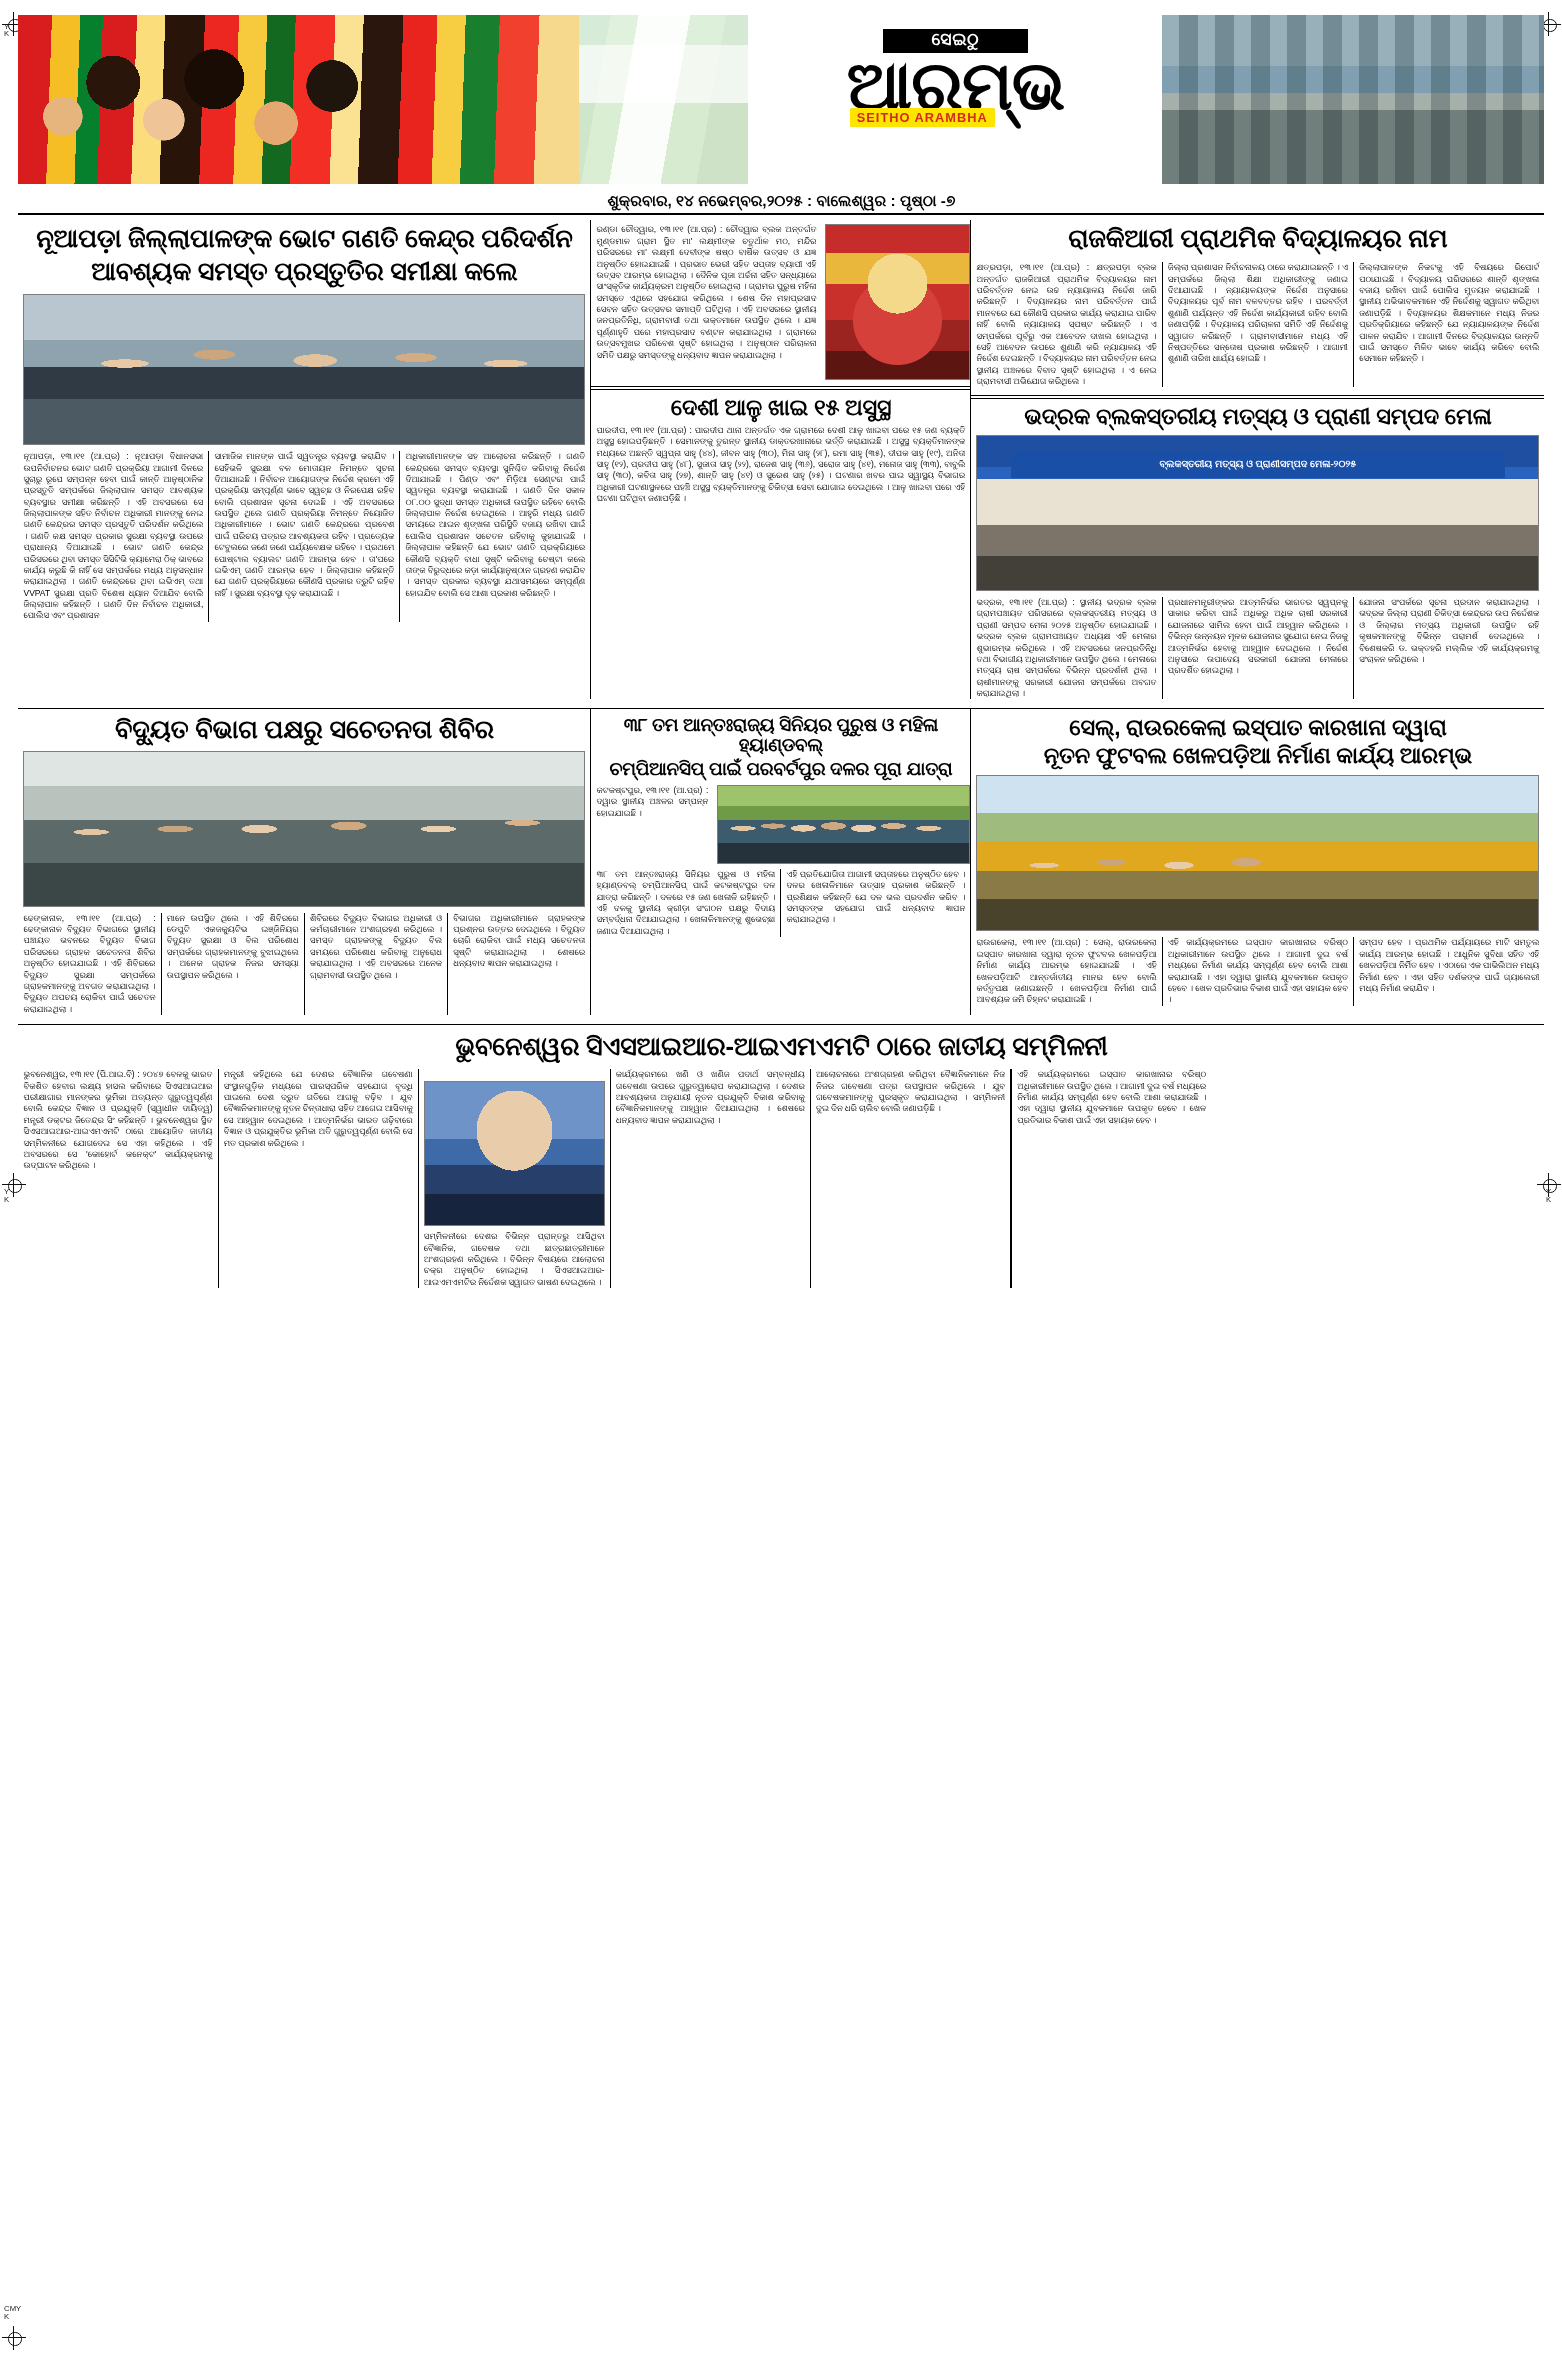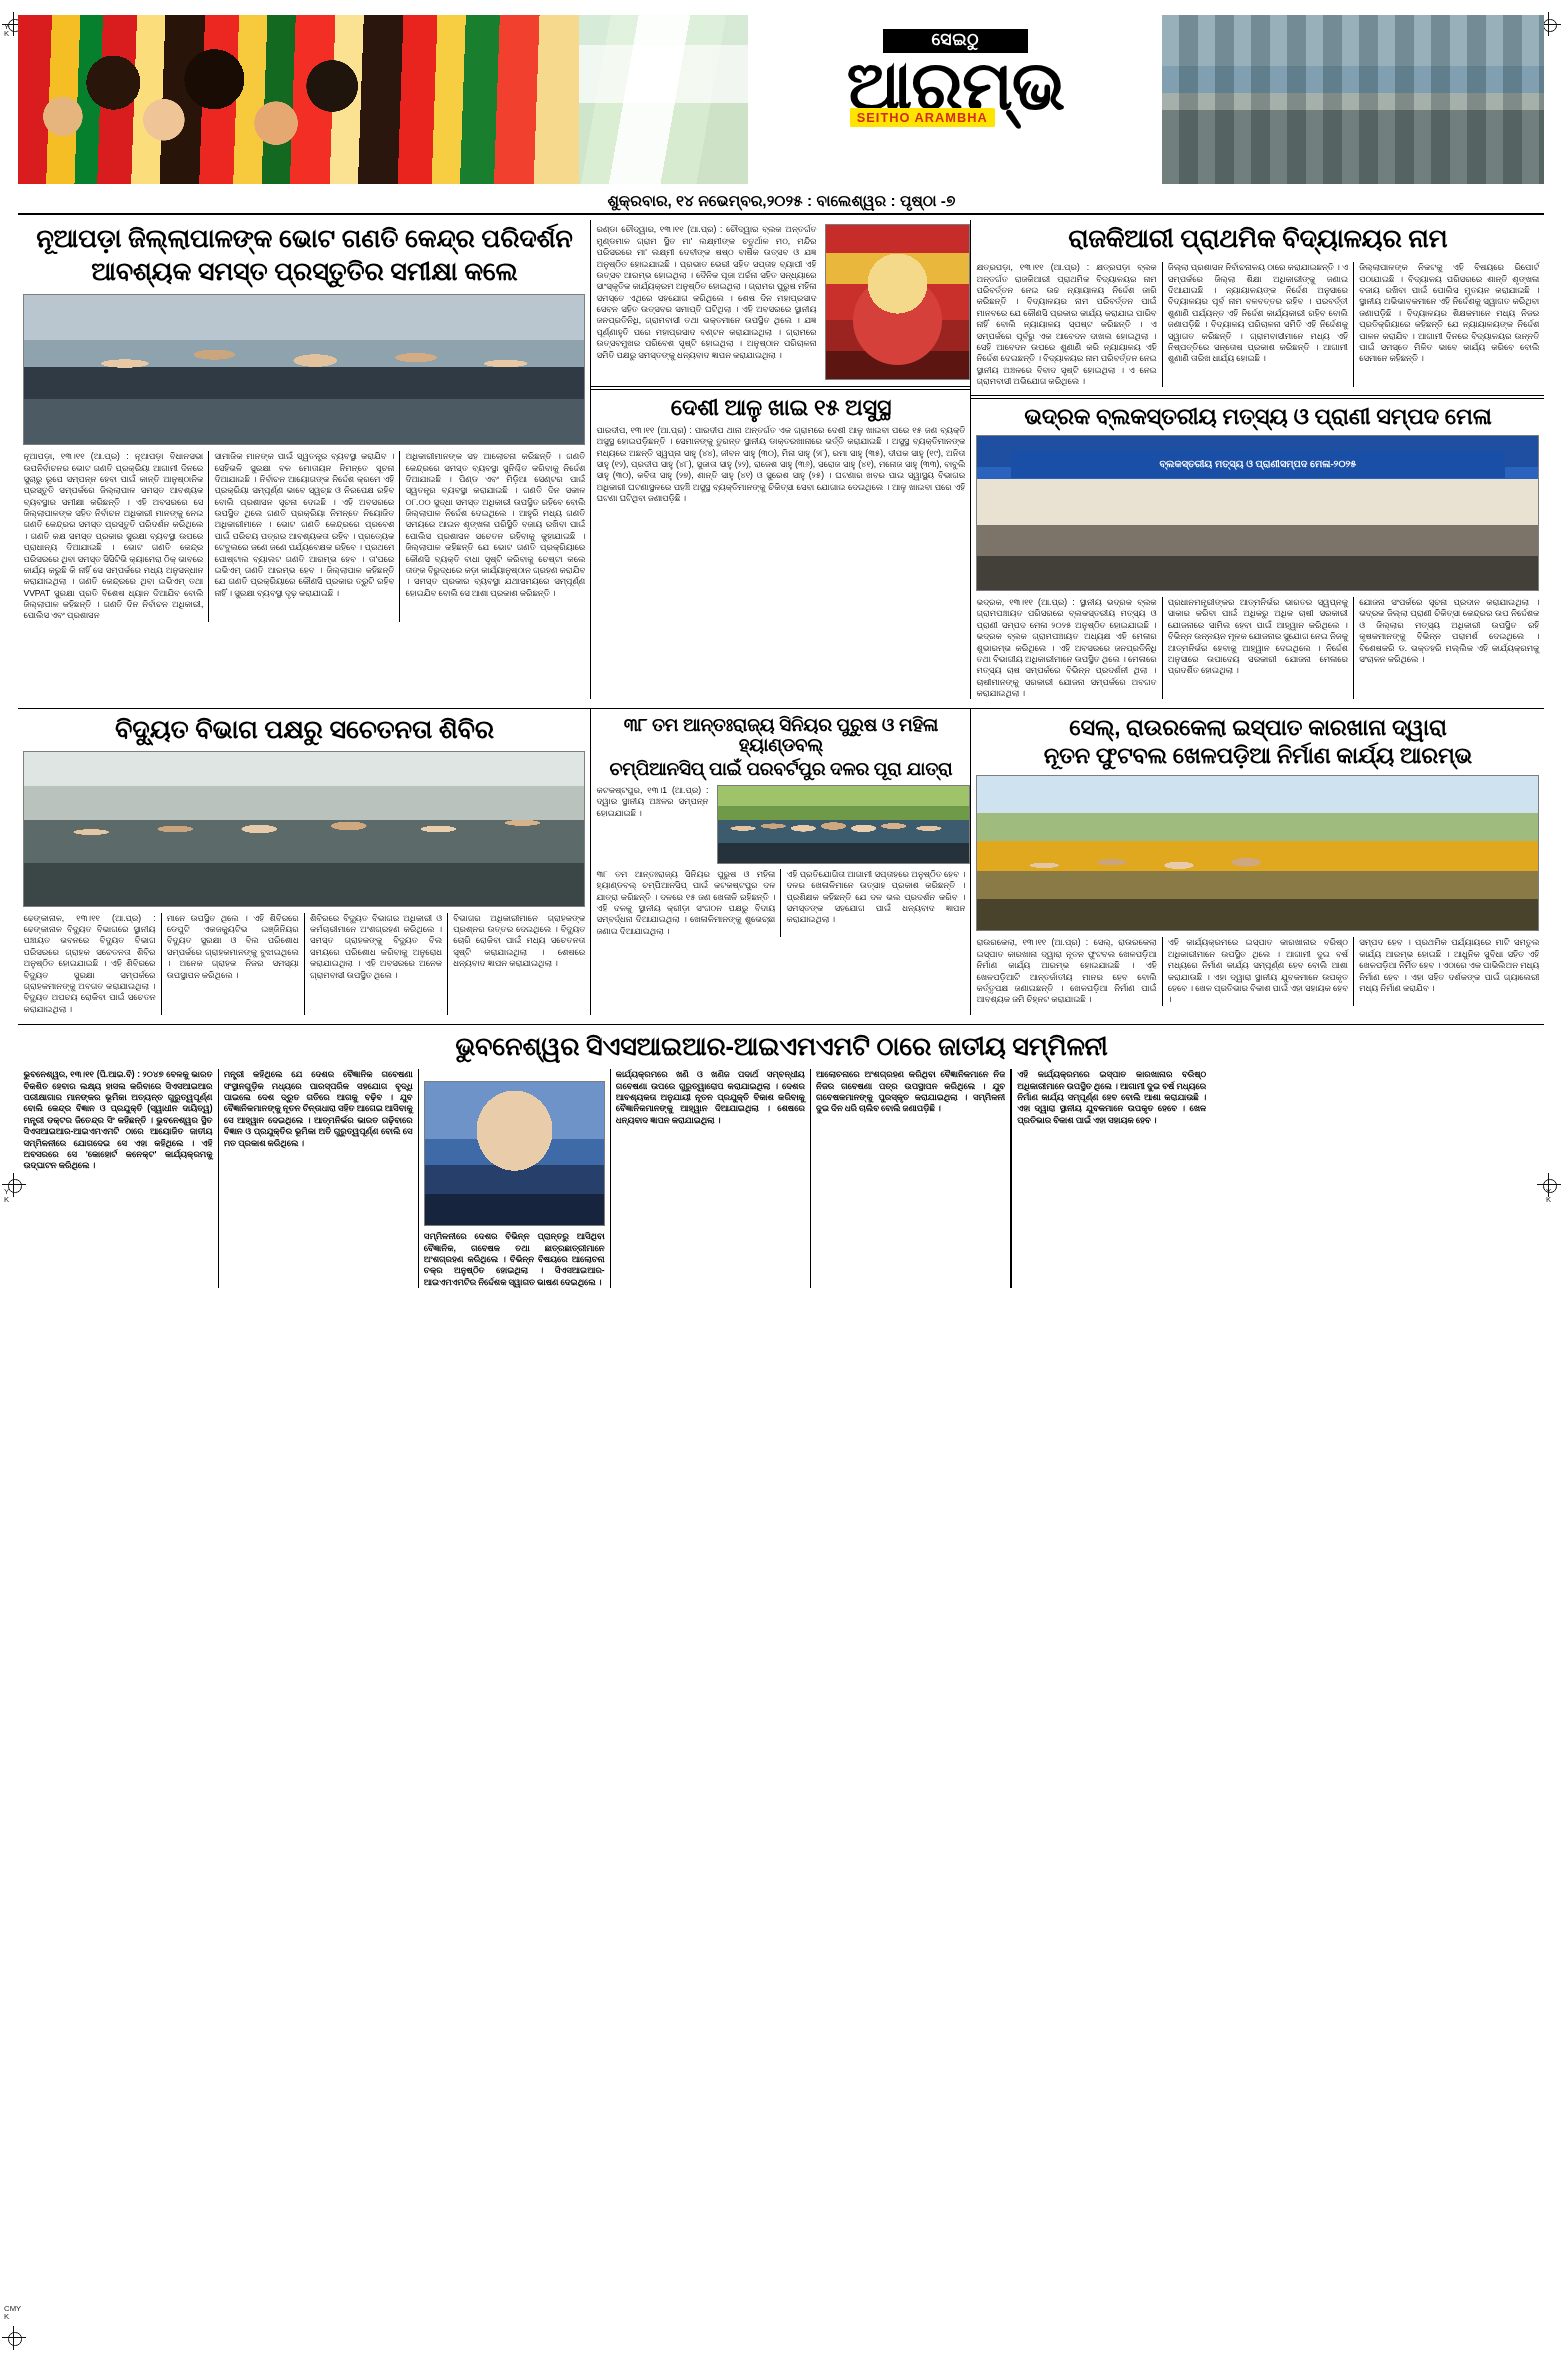--- a/index.html
+++ b/index.html
@@ -327,21 +327,21 @@
         </div>
       </div>
 
       <div class="vrule"></div>
 
       <div style="width:379px;">
         <div class="rule-thin" style="margin-bottom:6.1px;"></div>
         <div class="hl hl-md">୩୮ ତମ ଆନ୍ତଃରାଜ୍ୟ ସିନିୟର ପୁରୁଷ ଓ ମହିଳା ହ୍ୟାଣ୍ଡବଲ୍</div>
         <div class="hl hl-md" style="margin-top:3.1px;">ଚମ୍ପିଆନସିପ୍ ପାଇଁ ପରବର୍ଟପୁର ଦଳର ପୂରା ଯାତ୍ରା</div>
         <div class="cols" style="margin-top:5.1px;">
-          <div class="colblock bodytext" style="width:112px;">କଟକଷ୍ଟପୁର, ୧୩।1 (ଆ.ପ୍ର) : ଦ୍ୱାର ସ୍ଥାନୀୟ ଅଞ୍ଚଳର ସମ୍ପନ୍ନ ହୋଇଯାଇଛି ।</div>
+          <div class="colblock bodytext" style="width:112px;">କଟକଷ୍ଟପୁର, ୧୩।୧୧ (ଆ.ପ୍ର) : ଦ୍ୱାର ସ୍ଥାନୀୟ ଅଞ୍ଚଳର ସମ୍ପନ୍ନ ହୋଇଯାଇଛି ।</div>
           <div class="ph ph-group" style="width:251px;height:77px;margin-left:3.1px;"></div>
         </div>
         <div class="cols" style="margin-top:5.1px;">
           <div class="colblock bodytext" style="width:185px;">୩୮ ତମ ଆନ୍ତଃରାଜ୍ୟ ସିନିୟର ପୁରୁଷ ଓ ମହିଳା ହ୍ୟାଣ୍ଡବଲ୍ ଚମ୍ପିଆନସିପ୍ ପାଇଁ କଟକଷ୍ଟପୁର ଦଳ ଯାତ୍ରା କରିଛନ୍ତି । ଦଳରେ ୧୫ ଜଣ ଖେଳାଳି ରହିଛନ୍ତି । ଏହି ଦଳକୁ ସ୍ଥାନୀୟ କ୍ରୀଡ଼ା ସଂଗଠନ ପକ୍ଷରୁ ବିଦାୟ ସମ୍ବର୍ଦ୍ଧନା ଦିଆଯାଇଥିଲା । ଖେଳାଳିମାନଙ୍କୁ ଶୁଭେଚ୍ଛା ଜଣାଇ ଦିଆଯାଇଥିଲା ।</div>
           <div class="vrule"></div>
           <div class="colblock bodytext" style="width:185px;">ଏହି ପ୍ରତିଯୋଗିତା ଆଗାମୀ ସପ୍ତାହରେ ଅନୁଷ୍ଠିତ ହେବ । ଦଳର ଖେଳାଳିମାନେ ଉତ୍ସାହ ପ୍ରକାଶ କରିଛନ୍ତି । ପ୍ରଶିକ୍ଷକ କହିଛନ୍ତି ଯେ ଦଳ ଭଲ ପ୍ରଦର୍ଶନ କରିବ । ସମସ୍ତଙ୍କ ସହଯୋଗ ପାଇଁ ଧନ୍ୟବାଦ ଜ୍ଞାପନ କରାଯାଇଥିଲା ।</div>
         </div>
       </div>
 
       <div class="vrule"></div>
@@ -357,21 +357,21 @@
           <div class="colblock bodytext" style="width:189px;">ଏହି କାର୍ଯ୍ୟକ୍ରମରେ ଇସ୍ପାତ କାରଖାନାର ବରିଷ୍ଠ ଅଧିକାରୀମାନେ ଉପସ୍ଥିତ ଥିଲେ । ଆଗାମୀ ଦୁଇ ବର୍ଷ ମଧ୍ୟରେ ନିର୍ମାଣ କାର୍ଯ୍ୟ ସମ୍ପୂର୍ଣ୍ଣ ହେବ ବୋଲି ଆଶା କରାଯାଉଛି । ଏହା ଦ୍ୱାରା ସ୍ଥାନୀୟ ଯୁବକମାନେ ଉପକୃତ ହେବେ । ଖେଳ ପ୍ରତିଭାର ବିକାଶ ପାଇଁ ଏହା ସହାୟକ ହେବ ।</div>
           <div class="vrule"></div>
           <div class="colblock bodytext" style="width:189px;">ସମ୍ପଦ ହେବ । ପ୍ରଥମିକ ପର୍ଯ୍ୟାୟରେ ମାଟି ସମତୁଲ କାର୍ଯ୍ୟ ଆରମ୍ଭ ହୋଇଛି । ଆଧୁନିକ ସୁବିଧା ସହିତ ଏହି ଖେଳପଡ଼ିଆ ନିର୍ମିତ ହେବ । ଏଠାରେ ଏକ ପାଭିଲିଅନ ମଧ୍ୟ ନିର୍ମାଣ ହେବ । ଏହା ସହିତ ଦର୍ଶକଙ୍କ ପାଇଁ ଗ୍ୟାଲେରୀ ମଧ୍ୟ ନିର୍ମାଣ କରାଯିବ ।</div>
         </div>
       </div>
     </div>
 
     <div style="margin-top:9.2px;">
       <div class="rule-thin" style="margin-bottom:7.2px;"></div>
       <div class="hl hl-xl">ଭୁବନେଶ୍ୱର ସିଏସଆଇଆର-ଆଇଏମଏମଟି ଠାରେ ଜାତୀୟ ସମ୍ମିଳନୀ</div>
-      <div class="cols" style="margin-top:8.2px;font-weight:bold;">
+      <div class="cols" style="margin-top:8.2px;">
         <div class="colblock bodytext" style="width:189px;">ଭୁବନେଶ୍ୱର, ୧୩।୧୧ (ପି.ଆଇ.ବି) : ୨୦୪୭ ବେଳକୁ ଭାରତ ବିକଶିତ ହେବାର ଲକ୍ଷ୍ୟ ହାସଲ କରିବାରେ ସିଏସଆଇଆର ପରୀକ୍ଷାଗାର ମାନଙ୍କର ଭୂମିକା ଅତ୍ୟନ୍ତ ଗୁରୁତ୍ୱପୂର୍ଣ୍ଣ ବୋଲି କେନ୍ଦ୍ର ବିଜ୍ଞାନ ଓ ପ୍ରଯୁକ୍ତି (ସ୍ୱାଧୀନ ଦାୟିତ୍ୱ) ମନ୍ତ୍ରୀ ଡକ୍ଟର ଜିତେନ୍ଦ୍ର ସିଂ କହିଛନ୍ତି । ଭୁବନେଶ୍ୱର ସ୍ଥିତ ସିଏସଆଇଆର-ଆଇଏମଏମଟି ଠାରେ ଆୟୋଜିତ ଜାତୀୟ ସମ୍ମିଳନୀରେ ଯୋଗଦେଇ ସେ ଏହା କହିଥିଲେ । ଏହି ଅବସରରେ ସେ 'କୋହୋର୍ଟ କନେକ୍ଟ' କାର୍ଯ୍ୟକ୍ରମକୁ ଉଦ୍‌ଘାଟନ କରିଥିଲେ ।</div>
         <div class="vrule"></div>
         <div class="colblock bodytext" style="width:189px;">ମନ୍ତ୍ରୀ କହିଥିଲେ ଯେ ଦେଶର ବୈଜ୍ଞାନିକ ଗବେଷଣା ସଂସ୍ଥାନଗୁଡ଼ିକ ମଧ୍ୟରେ ପାରସ୍ପରିକ ସହଯୋଗ ବୃଦ୍ଧି ପାଇଲେ ଦେଶ ଦ୍ରୁତ ଗତିରେ ଆଗକୁ ବଢ଼ିବ । ଯୁବ ବୈଜ୍ଞାନିକମାନଙ୍କୁ ନୂତନ ଚିନ୍ତାଧାରା ସହିତ ଆଗେଇ ଆସିବାକୁ ସେ ଆହ୍ୱାନ ଦେଇଥିଲେ । ଆତ୍ମନିର୍ଭର ଭାରତ ଗଢ଼ିବାରେ ବିଜ୍ଞାନ ଓ ପ୍ରଯୁକ୍ତିର ଭୂମିକା ଅତି ଗୁରୁତ୍ୱପୂର୍ଣ୍ଣ ବୋଲି ସେ ମତ ପ୍ରକାଶ କରିଥିଲେ ।</div>
         <div class="vrule"></div>
         <div style="width:191px;margin-top:12px;">
           <div class="ph ph-minister" style="height:143px;margin:0 5.1px 5.1px;"></div>
           <div class="colblock bodytext">ସମ୍ମିଳନୀରେ ଦେଶର ବିଭିନ୍ନ ପ୍ରାନ୍ତରୁ ଆସିଥିବା ବୈଜ୍ଞାନିକ, ଗବେଷକ ତଥା ଛାତ୍ରଛାତ୍ରୀମାନେ ଅଂଶଗ୍ରହଣ କରିଥିଲେ । ବିଭିନ୍ନ ବିଷୟରେ ଆଲୋଚନା ଚକ୍ର ଅନୁଷ୍ଠିତ ହୋଇଥିଲା । ସିଏସଆଇଆର-ଆଇଏମଏମଟିର ନିର୍ଦ୍ଦେଶକ ସ୍ୱାଗତ ଭାଷଣ ଦେଇଥିଲେ ।</div>
         </div>
         <div class="vrule"></div>
         <div class="colblock bodytext" style="width:189px;">କାର୍ଯ୍ୟକ୍ରମରେ ଖଣି ଓ ଖଣିଜ ପଦାର୍ଥ ସମ୍ବନ୍ଧୀୟ ଗବେଷଣା ଉପରେ ଗୁରୁତ୍ୱାରୋପ କରାଯାଇଥିଲା । ଦେଶର ଆବଶ୍ୟକତା ଅନୁଯାୟୀ ନୂତନ ପ୍ରଯୁକ୍ତି ବିକାଶ କରିବାକୁ ବୈଜ୍ଞାନିକମାନଙ୍କୁ ଆହ୍ୱାନ ଦିଆଯାଇଥିଲା । ଶେଷରେ ଧନ୍ୟବାଦ ଜ୍ଞାପନ କରାଯାଇଥିଲା ।</div>

